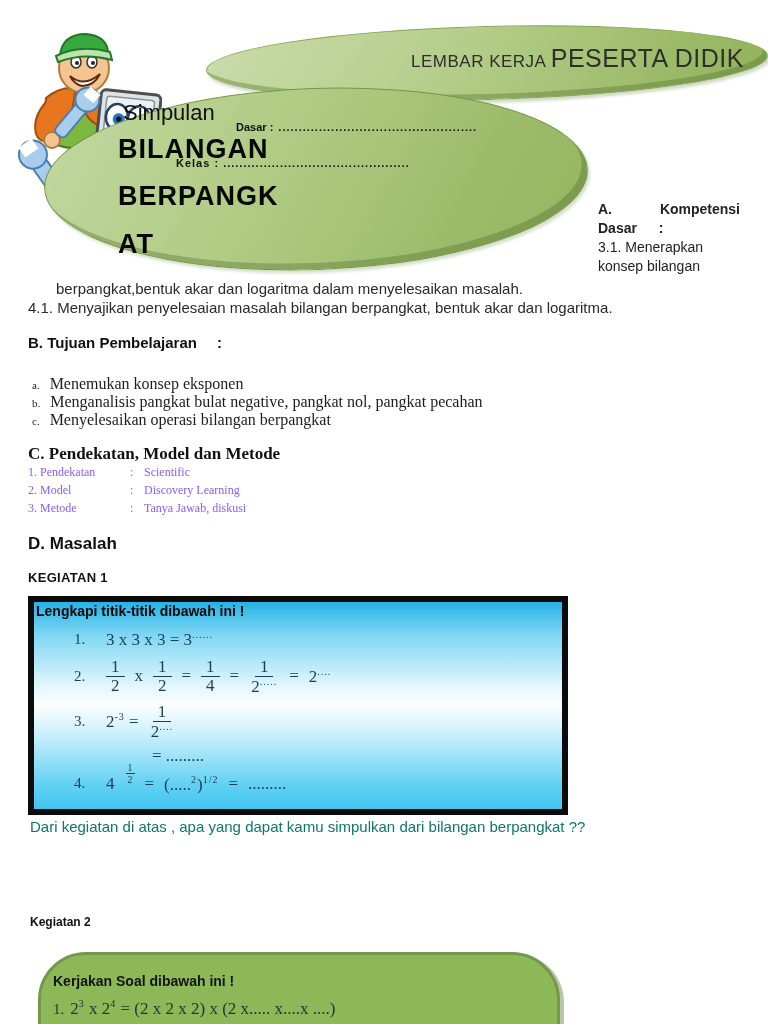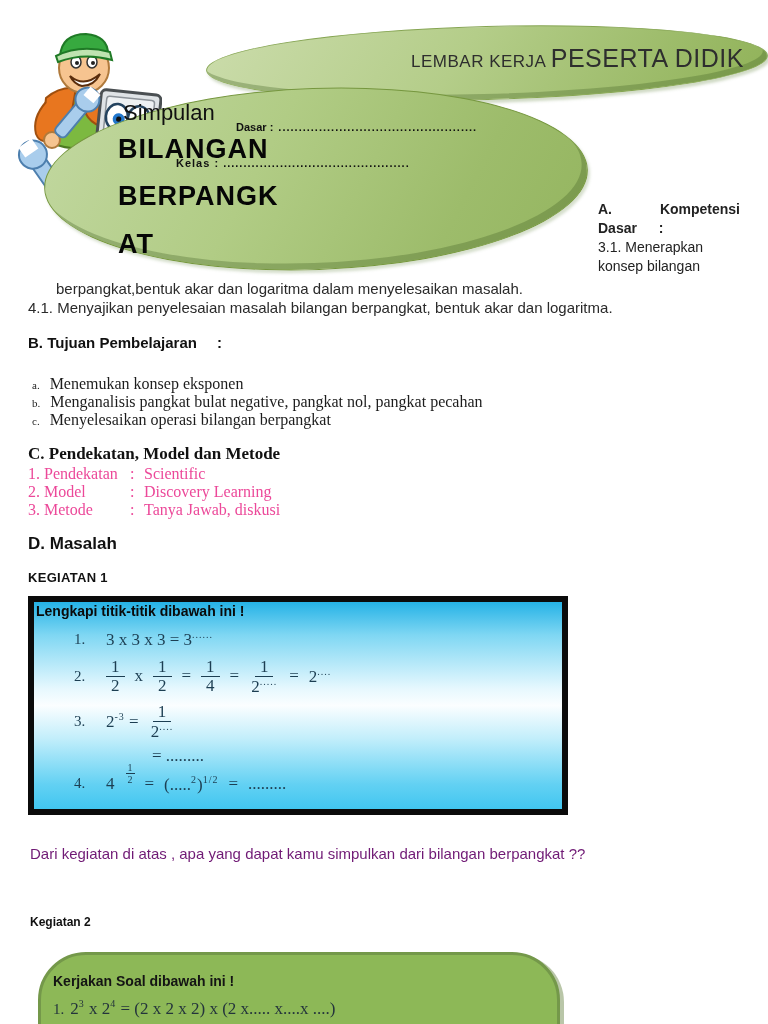--- a/index.html
+++ b/index.html
@@ -42,21 +42,21 @@
 
   .sec-b-head{position:absolute;left:28px;top:334px;font-size:15px;font-weight:bold;color:#111;}
   .sec-b-head .colon{margin-left:16px;}
   .serif{font-family:"Liberation Serif",serif;}
   .intro{position:absolute;left:28px;top:356px;font-size:16px;color:#1c1c1c;}
   .abc{position:absolute;left:32px;font-size:16px;color:#1c1c1c;}
   .abc .marker{font-size:11px;margin-right:10px;}
   .ia{top:375px;} .ib{top:393px;} .ic{top:411px;}
 
   .sec-c-head{position:absolute;left:28px;top:444px;font-size:17px;font-weight:bold;color:#111;}
-  .crow{position:absolute;left:28px;font-size:16px;color:#ec4899;display:flex;}
+  .crow{position:absolute;left:28px;font-size:12px;color:#8b5cf6;display:flex;}
   .crow .lab{width:102px;}
   .crow .sep{width:14px;}
   .c1{top:465px;} .c2{top:483px;} .c3{top:501px;}
 
   .sec-d-head{position:absolute;left:28px;top:534px;font-size:17px;font-weight:bold;color:#111;}
   .keg1-label{position:absolute;left:28px;top:570px;font-size:13px;font-weight:bold;color:#111;letter-spacing:.3px;}
 
   
   .cyan-box{position:absolute;left:28px;top:596px;width:540px;height:219px;border:6px solid #0b0b0b;
     box-sizing:border-box;
@@ -68,21 +68,21 @@
   .frac{display:inline-flex;flex-direction:column;align-items:center;line-height:1.05;}
   .frac .fn{border-bottom:1.5px solid #1c3e52;padding:0 5px;}
   .frac .fd{padding:0 2px;}
   sup{font-size:10px;letter-spacing:1px;}
   .sfrac{display:inline-flex;flex-direction:column;align-items:center;font-size:10px;line-height:1.1;
          transform:translateY(-10px);margin-left:1px;}
   .sfrac .fn{border-bottom:1px solid #1c3e52;padding:0 2px;}
   .cont-line{margin-left:118px;margin-top:-2px;margin-bottom:6px;}
 
   
-  .question{position:absolute;left:30px;top:845px;font-size:15px;color:#701a75;white-space:nowrap;text-align:right;}
+  .question{position:absolute;left:30px;top:818px;font-size:15px;color:#0f766e;white-space:nowrap;text-align:right;}
   .keg2-label{position:absolute;left:30px;top:915px;font-size:12px;font-weight:bold;color:#111;}
   .green-box{position:absolute;left:38px;top:952px;width:522px;height:90px;box-sizing:border-box;
     background:#8db857;border:3px solid #74984a;border-radius:48px 48px 0 0;
     box-shadow:4px 2px 0 rgba(100,128,62,.45);padding:18px 14px 0 12px;}
   .green-box .box-title{font-size:14px;font-weight:bold;color:#141414;margin-bottom:9px;}
   .green-box .math{color:#24343c;}
   .gm-row{display:flex;align-items:baseline;gap:6px;}
   .gm-row .num{font-size:15px;}
   .gm-eq2{margin-left:74px;margin-top:2px;}
 

